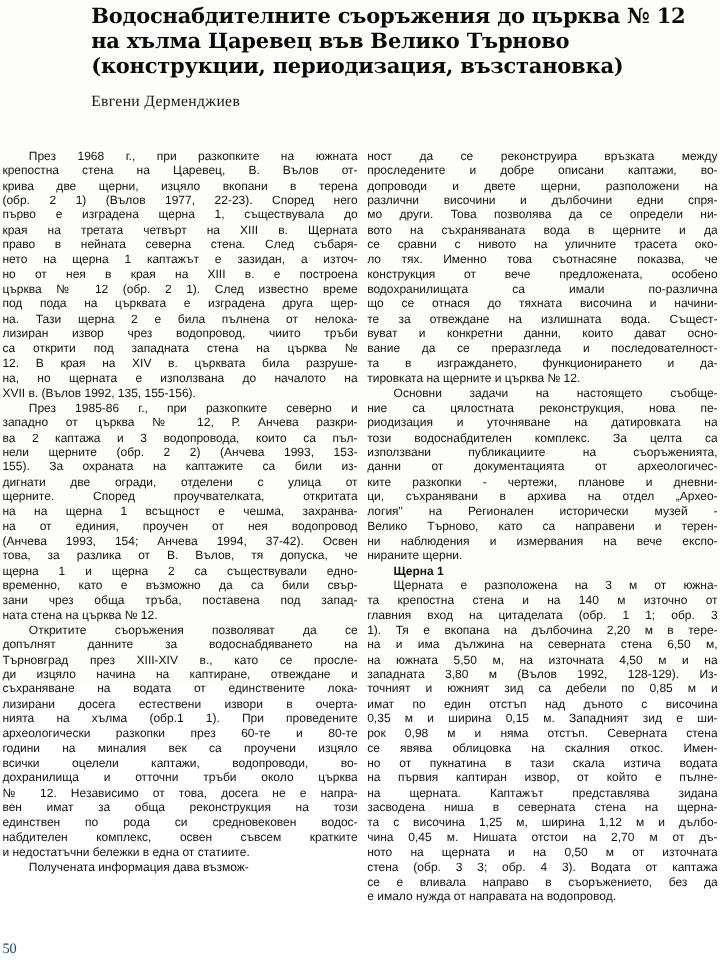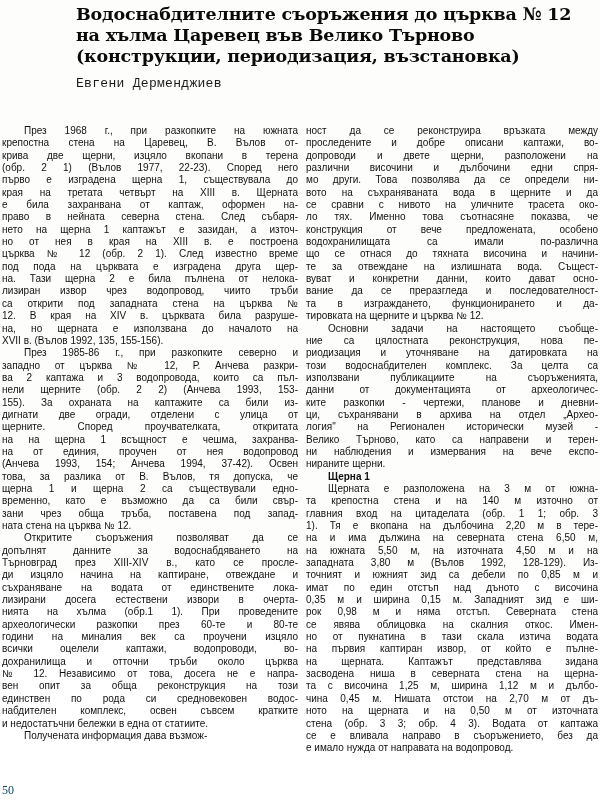--- a/index.html
+++ b/index.html
@@ -6,21 +6,21 @@
   body { width: 600px; height: 800px; overflow: hidden; position: relative; color: #111; }
   .page { position: absolute; left: 0; top: 0; width: 600px; height: 572px; background: #fdfdfb; }
   .title {
     position: absolute; left: 76px; top: 4px; width: 520px;
     font-family: "DejaVu Serif", serif; font-weight: bold;
     font-size: 17.5px; line-height: 21px; letter-spacing: -0.2px; color: #0a0a0a;
   }
   .title div { white-space: nowrap; }
   .author {
     position: absolute; left: 76px; top: 76px;
-    font-family: Liberation Mono, monospace; font-size: 13px; color: #1a1a1a; letter-spacing: 0.3px;
+    font-family: Liberation Serif, serif; font-size: 13px; color: #1a1a1a; letter-spacing: 0.3px;
   }
   .col {
     position: absolute; top: 125px; width: 296px;
     font-family: Liberation Sans, sans-serif; font-size: 10px; line-height: 12.35px;
     color: #111; text-align: justify;
   }
   .col.left { left: 2px; }
   .col.right { left: 306px; width: 292px; }
   .col .line { display: block; white-space: nowrap; overflow: hidden; text-align: justify; text-align-last: justify; height: 12.35px; }
   .col .line.last { text-align-last: left; }
@@ -41,21 +41,20 @@
   </div>
   <div class="author">Евгени Дерменджиев</div>
 
   <div class="col left" id="col-left">
       <span class="line" style="padding-left: 22px;">През 1968 г., при разкопките на южната</span>
       <span class="line">крепостна стена на Царевец, В. Вълов от-</span>
       <span class="line">крива две щерни, изцяло вкопани в терена</span>
       <span class="line">(обр. 2 1) (Вълов 1977, 22-23). Според него</span>
       <span class="line">първо е изградена щерна 1, съществувала до</span>
       <span class="line">края на третата четвърт на XIII в. Щерната</span>
-      <span class="line">е била захранвана от каптаж, оформен на-</span>
       <span class="line">право в нейната северна стена. След събаря-</span>
       <span class="line">нето на щерна 1 каптажът е зазидан, а източ-</span>
       <span class="line">но от нея в края на XIII в. е построена</span>
       <span class="line">църква № 12 (обр. 2 1). След известно време</span>
       <span class="line">под пода на църквата е изградена друга щер-</span>
       <span class="line">на. Тази щерна 2 е била пълнена от нелока-</span>
       <span class="line">лизиран извор чрез водопровод, чиито тръби</span>
       <span class="line">са открити под западната стена на църква №</span>
       <span class="line">12. В края на XIV в. църквата била разруше-</span>
       <span class="line">на, но щерната е използвана до началото на</span>
@@ -80,21 +79,21 @@
       <span class="line">Търновград през XIII-XIV в., като се просле-</span>
       <span class="line">ди изцяло начина на каптиране, отвеждане и</span>
       <span class="line">съхраняване на водата от единствените лока-</span>
       <span class="line">лизирани досега естествени извори в очерта-</span>
       <span class="line">нията на хълма (обр.1 1). При проведените</span>
       <span class="line">археологически разкопки през 60-те и 80-те</span>
       <span class="line">години на миналия век са проучени изцяло</span>
       <span class="line">всички оцелели каптажи, водопроводи, во-</span>
       <span class="line">дохранилища и отточни тръби около църква</span>
       <span class="line">№ 12. Независимо от това, досега не е напра-</span>
-      <span class="line">вен опит за обща реконструкция на този</span>
+      <span class="line">вен имат за обща реконструкция на този</span>
       <span class="line">единствен по рода си средновековен водос-</span>
       <span class="line">набдителен комплекс, освен съвсем кратките</span>
       <span class="line last">и недостатъчни бележки в една от статиите.</span>
       <span class="line last" style="padding-left: 22px;">Получената информация дава възмож-</span>
     </div>
   <div class="col right" id="col-right">
       <span class="line">ност да се реконструира връзката между</span>
       <span class="line">проследените и добре описани каптажи, во-</span>
       <span class="line">допроводи и двете щерни, разположени на</span>
       <span class="line">различни височини и дълбочини едни спря-</span>

